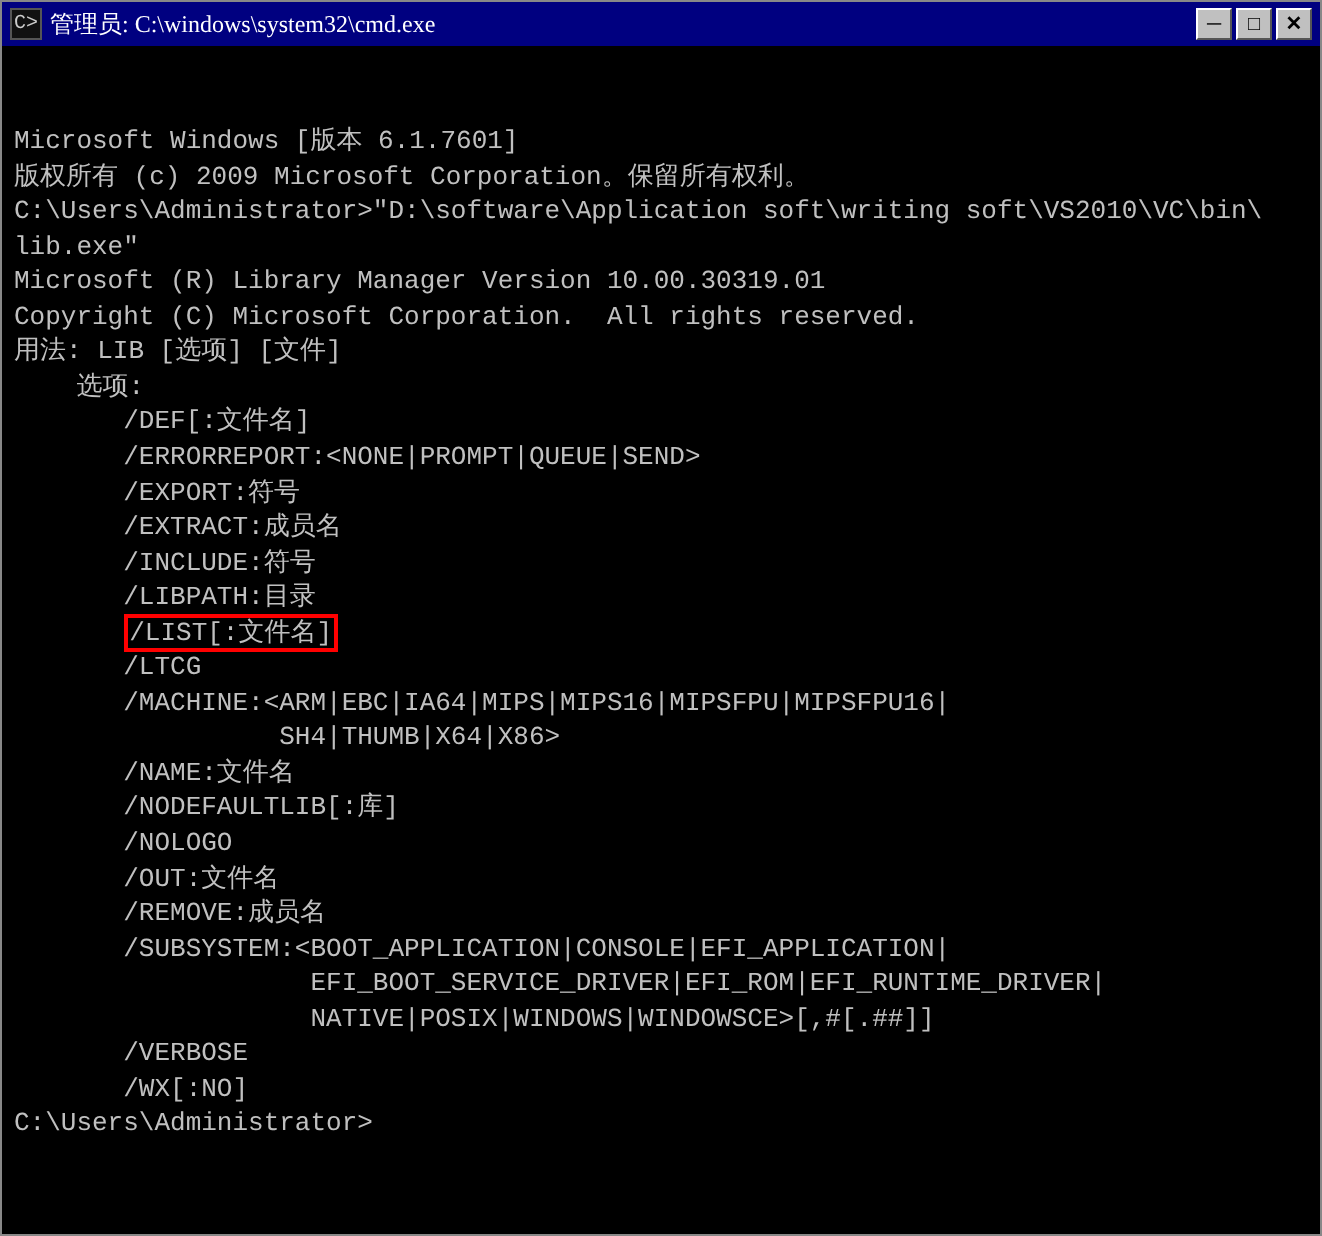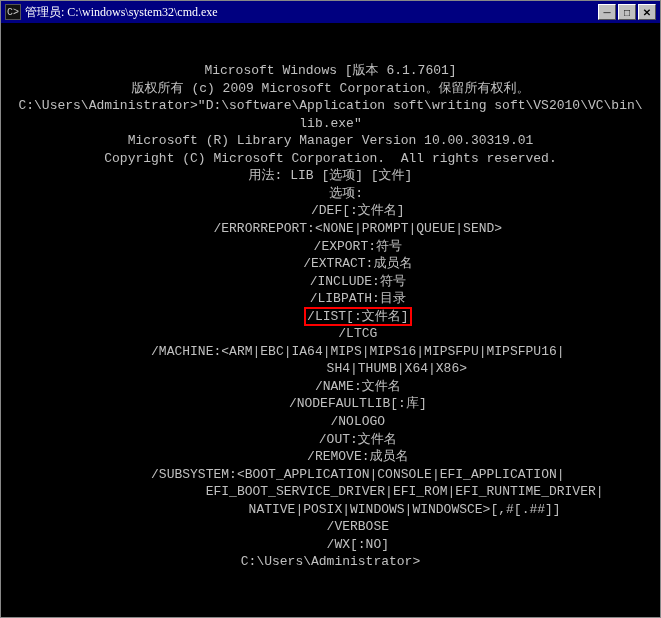--- a/index.html
+++ b/index.html
@@ -87,21 +87,20 @@
       flex: 1;
       padding: 4px 6px;
       overflow: hidden;
       white-space: pre;
       line-height: 1.35;
     }
 
     .line {
       display: block;
       white-space: pre;
-      text-align: center;
     }
   </style>
 </head>
 <body>
 
 <div class="window">
   <div class="title-bar">
     <div class="title-bar-left">
       <div class="title-bar-icon">C&gt;</div>
       <span class="title-bar-title">管理员: C:\windows\system32\cmd.exe</span>

